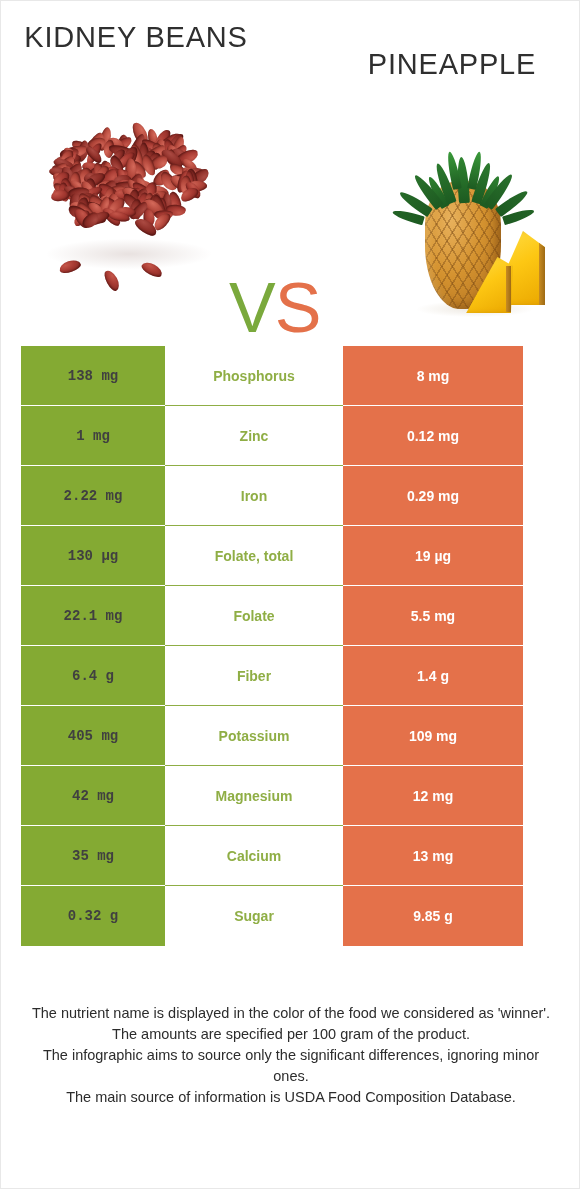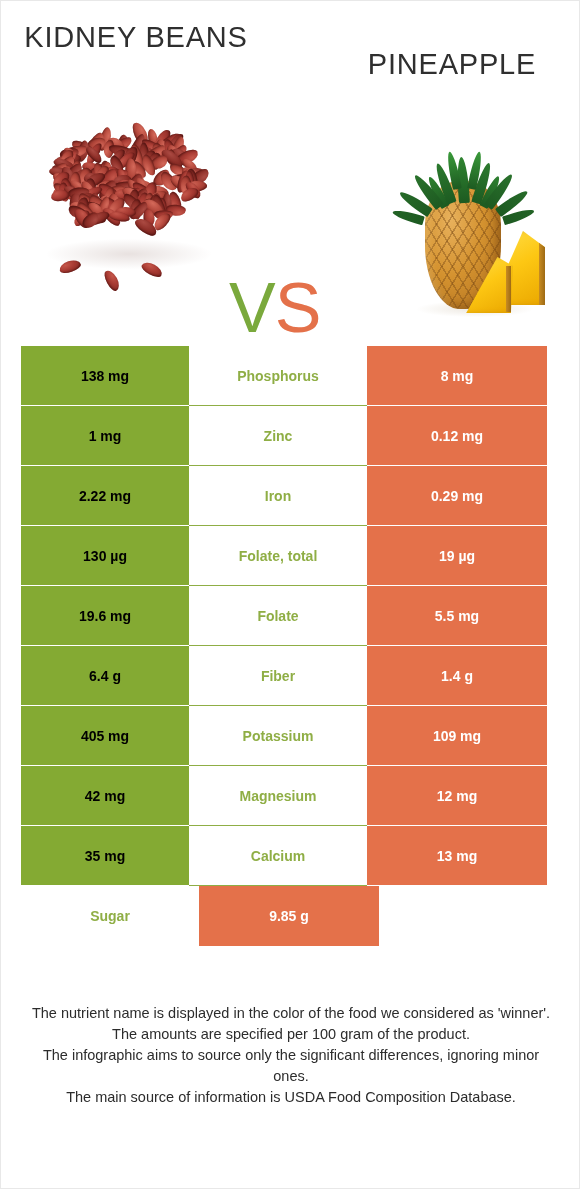--- a/index.html
+++ b/index.html
@@ -166,24 +166,25 @@
   .cell {
     box-sizing: border-box;
     display: flex;
     align-items: center;
     justify-content: center;
     font-family: "Liberation Sans", sans-serif;
     font-weight: 700;
     font-size: 14px;
   }
   .cell-left {
-    width: 168px;
+    width: 144px;
     background: #84aa33;
-    color: #000000;
+    color: #404040;
     border-bottom: 1px solid #ffffff;
+    font-family: Liberation Mono, monospace;
   }
   .cell-mid {
     width: 178px;
     background: #ffffff;
     color: #8fae45;
     border-bottom: 1px solid #8fae45;
     font-weight: 700;
   }
   .cell-right {
     width: 180px;
@@ -454,21 +455,21 @@
         <div class="cell cell-left">2.22 mg</div>
         <div class="cell cell-mid">Iron</div>
         <div class="cell cell-right">0.29 mg</div>
       </div>
       <div class="row">
         <div class="cell cell-left">130 µg</div>
         <div class="cell cell-mid">Folate, total</div>
         <div class="cell cell-right">19 µg</div>
       </div>
       <div class="row">
-        <div class="cell cell-left">19.6 mg</div>
+        <div class="cell cell-left">22.1 mg</div>
         <div class="cell cell-mid">Folate</div>
         <div class="cell cell-right">5.5 mg</div>
       </div>
       <div class="row">
         <div class="cell cell-left">6.4 g</div>
         <div class="cell cell-mid">Fiber</div>
         <div class="cell cell-right">1.4 g</div>
       </div>
       <div class="row">
         <div class="cell cell-left">405 mg</div>
@@ -479,20 +480,21 @@
         <div class="cell cell-left">42 mg</div>
         <div class="cell cell-mid">Magnesium</div>
         <div class="cell cell-right">12 mg</div>
       </div>
       <div class="row">
         <div class="cell cell-left">35 mg</div>
         <div class="cell cell-mid">Calcium</div>
         <div class="cell cell-right">13 mg</div>
       </div>
       <div class="row">
+        <div class="cell cell-left">0.32 g</div>
         <div class="cell cell-mid">Sugar</div>
         <div class="cell cell-right">9.85 g</div>
       </div>
     </div>
 
   <div class="footer">
     <div>The nutrient name is displayed in the color of the food we considered as 'winner'.</div>
     <div>The amounts are specified per 100 gram of the product.</div>
     <div>The infographic aims to source only the significant differences, ignoring minor ones.</div>
     <div>The main source of information is USDA Food Composition Database.</div>

